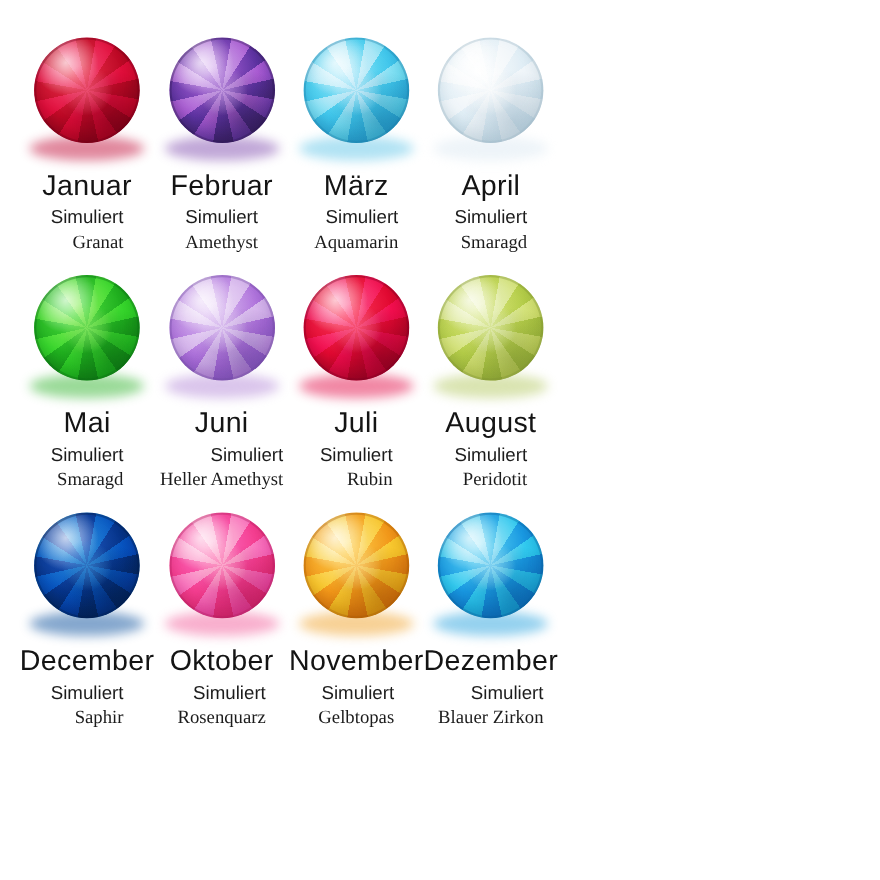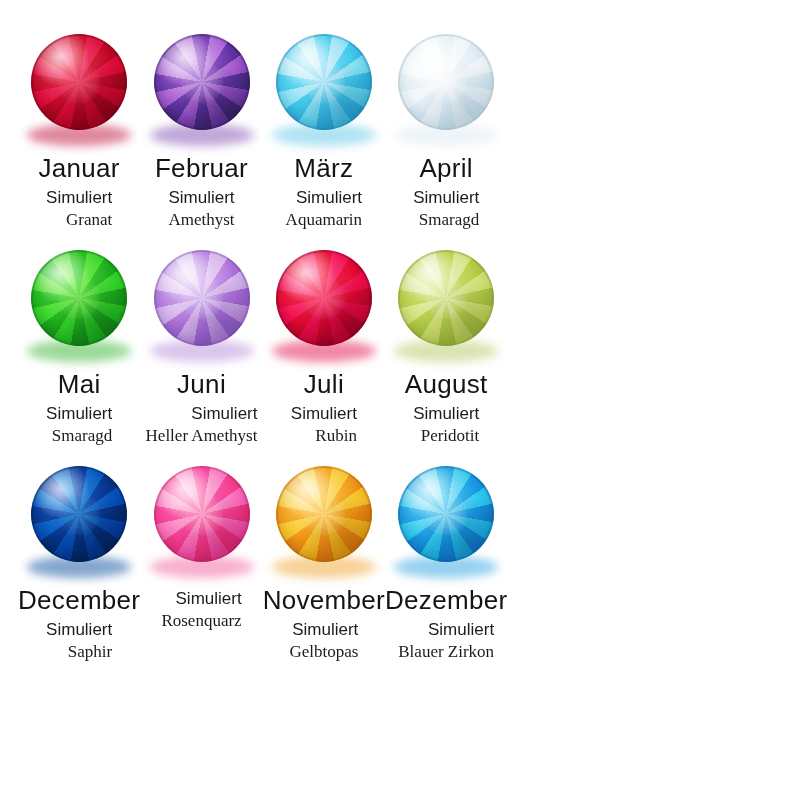--- a/index.html
+++ b/index.html
@@ -210,20 +210,21 @@
       </div>
       <div class="cell">
         <div class="stone-wrap">
           <div class="shadow" style="background: rgb(242, 96, 156);"></div>
           <div class="stone" style="background: radial-gradient(circle at 38% 32%, rgb(255, 179, 208) 0%, rgb(242, 96, 156) 48%, rgb(179, 28, 94) 100%);">
             <div class="facets" style="background: conic-gradient(from 10deg, rgba(255, 179, 208, 0.55) 0deg, rgba(255, 179, 208, 0.55) 22.5deg, rgba(179, 28, 94, 0.45) 22.5deg, rgba(179, 28, 94, 0.45) 45deg, rgba(255, 179, 208, 0.55) 45deg, rgba(255, 179, 208, 0.55) 67.5deg, rgba(179, 28, 94, 0.45) 67.5deg, rgba(179, 28, 94, 0.45) 90deg, rgba(255, 179, 208, 0.55) 90deg, rgba(255, 179, 208, 0.55) 112.5deg, rgba(179, 28, 94, 0.45) 112.5deg, rgba(179, 28, 94, 0.45) 135deg, rgba(255, 179, 208, 0.55) 135deg, rgba(255, 179, 208, 0.55) 157.5deg, rgba(179, 28, 94, 0.45) 157.5deg, rgba(179, 28, 94, 0.45) 180deg, rgba(255, 179, 208, 0.55) 180deg, rgba(255, 179, 208, 0.55) 202.5deg, rgba(179, 28, 94, 0.45) 202.5deg, rgba(179, 28, 94, 0.45) 225deg, rgba(255, 179, 208, 0.55) 225deg, rgba(255, 179, 208, 0.55) 247.5deg, rgba(179, 28, 94, 0.45) 247.5deg, rgba(179, 28, 94, 0.45) 270deg, rgba(255, 179, 208, 0.55) 270deg, rgba(255, 179, 208, 0.55) 292.5deg, rgba(179, 28, 94, 0.45) 292.5deg, rgba(179, 28, 94, 0.45) 315deg, rgba(255, 179, 208, 0.55) 315deg, rgba(255, 179, 208, 0.55) 337.5deg, rgba(179, 28, 94, 0.45) 337.5deg, rgba(179, 28, 94, 0.45) 360deg); mix-blend-mode: overlay;"></div>
             <div class="facets" style="background: radial-gradient(circle, rgba(255, 179, 208, 0.65) 0%, rgba(255, 179, 208, 0.18) 26%, rgba(0, 0, 0, 0) 34%), radial-gradient(circle at 30% 24%, rgba(255, 255, 255, 0.75) 0%, rgba(255, 255, 255, 0) 30%), radial-gradient(circle at 72% 80%, rgba(179, 28, 94, 0.5) 0%, rgba(0, 0, 0, 0) 45%);"></div>
             <div class="facets" style="box-shadow: rgba(179, 28, 94, 0.35) 0px 0px 0px 2px inset, rgba(179, 28, 94, 0.35) 0px -6px 12px inset;"></div>
           </div>
         </div>
+        <div class="month">Oktober</div>
         <div class="sim"><span>Simuliert</span><span class="l2">Rosenquarz</span></div>
       </div>
       <div class="cell">
         <div class="stone-wrap">
           <div class="shadow" style="background: rgb(240, 163, 44);"></div>
           <div class="stone" style="background: radial-gradient(circle at 38% 32%, rgb(255, 220, 142) 0%, rgb(240, 163, 44) 48%, rgb(168, 93, 7) 100%);">
             <div class="facets" style="background: conic-gradient(from 10deg, rgba(255, 220, 142, 0.55) 0deg, rgba(255, 220, 142, 0.55) 22.5deg, rgba(168, 93, 7, 0.45) 22.5deg, rgba(168, 93, 7, 0.45) 45deg, rgba(255, 220, 142, 0.55) 45deg, rgba(255, 220, 142, 0.55) 67.5deg, rgba(168, 93, 7, 0.45) 67.5deg, rgba(168, 93, 7, 0.45) 90deg, rgba(255, 220, 142, 0.55) 90deg, rgba(255, 220, 142, 0.55) 112.5deg, rgba(168, 93, 7, 0.45) 112.5deg, rgba(168, 93, 7, 0.45) 135deg, rgba(255, 220, 142, 0.55) 135deg, rgba(255, 220, 142, 0.55) 157.5deg, rgba(168, 93, 7, 0.45) 157.5deg, rgba(168, 93, 7, 0.45) 180deg, rgba(255, 220, 142, 0.55) 180deg, rgba(255, 220, 142, 0.55) 202.5deg, rgba(168, 93, 7, 0.45) 202.5deg, rgba(168, 93, 7, 0.45) 225deg, rgba(255, 220, 142, 0.55) 225deg, rgba(255, 220, 142, 0.55) 247.5deg, rgba(168, 93, 7, 0.45) 247.5deg, rgba(168, 93, 7, 0.45) 270deg, rgba(255, 220, 142, 0.55) 270deg, rgba(255, 220, 142, 0.55) 292.5deg, rgba(168, 93, 7, 0.45) 292.5deg, rgba(168, 93, 7, 0.45) 315deg, rgba(255, 220, 142, 0.55) 315deg, rgba(255, 220, 142, 0.55) 337.5deg, rgba(168, 93, 7, 0.45) 337.5deg, rgba(168, 93, 7, 0.45) 360deg); mix-blend-mode: overlay;"></div>
             <div class="facets" style="background: radial-gradient(circle, rgba(255, 220, 142, 0.65) 0%, rgba(255, 220, 142, 0.18) 26%, rgba(0, 0, 0, 0) 34%), radial-gradient(circle at 30% 24%, rgba(255, 255, 255, 0.75) 0%, rgba(255, 255, 255, 0) 30%), radial-gradient(circle at 72% 80%, rgba(168, 93, 7, 0.5) 0%, rgba(0, 0, 0, 0) 45%);"></div>
             <div class="facets" style="box-shadow: rgba(168, 93, 7, 0.35) 0px 0px 0px 2px inset, rgba(168, 93, 7, 0.35) 0px -6px 12px inset;"></div>
           </div>

